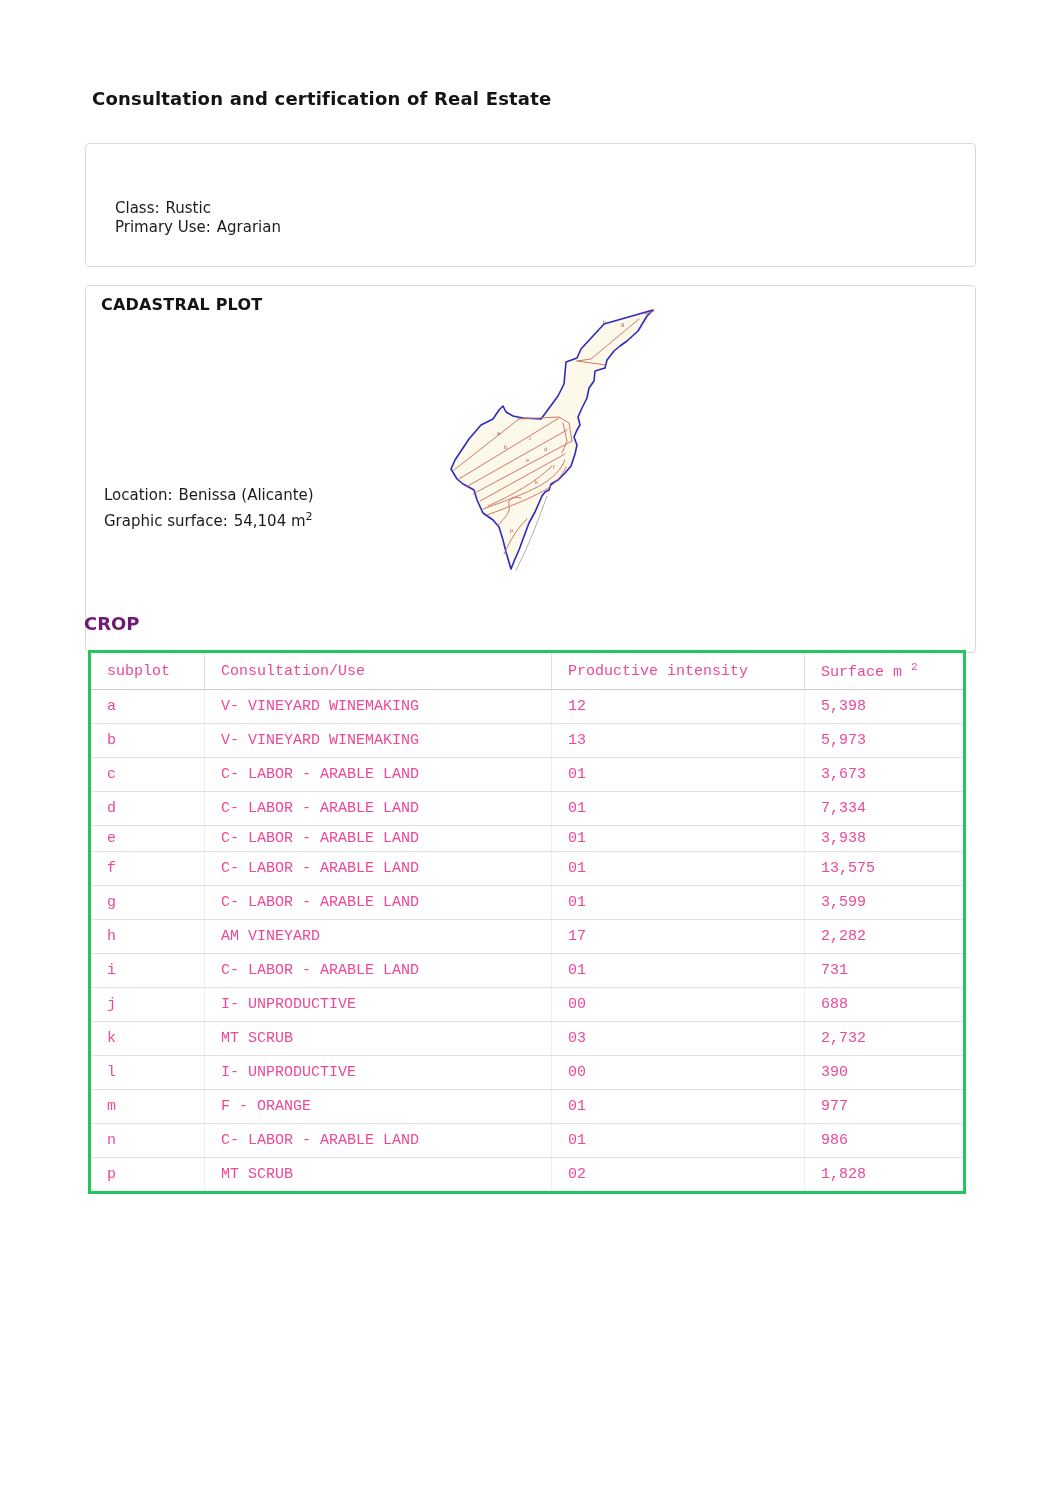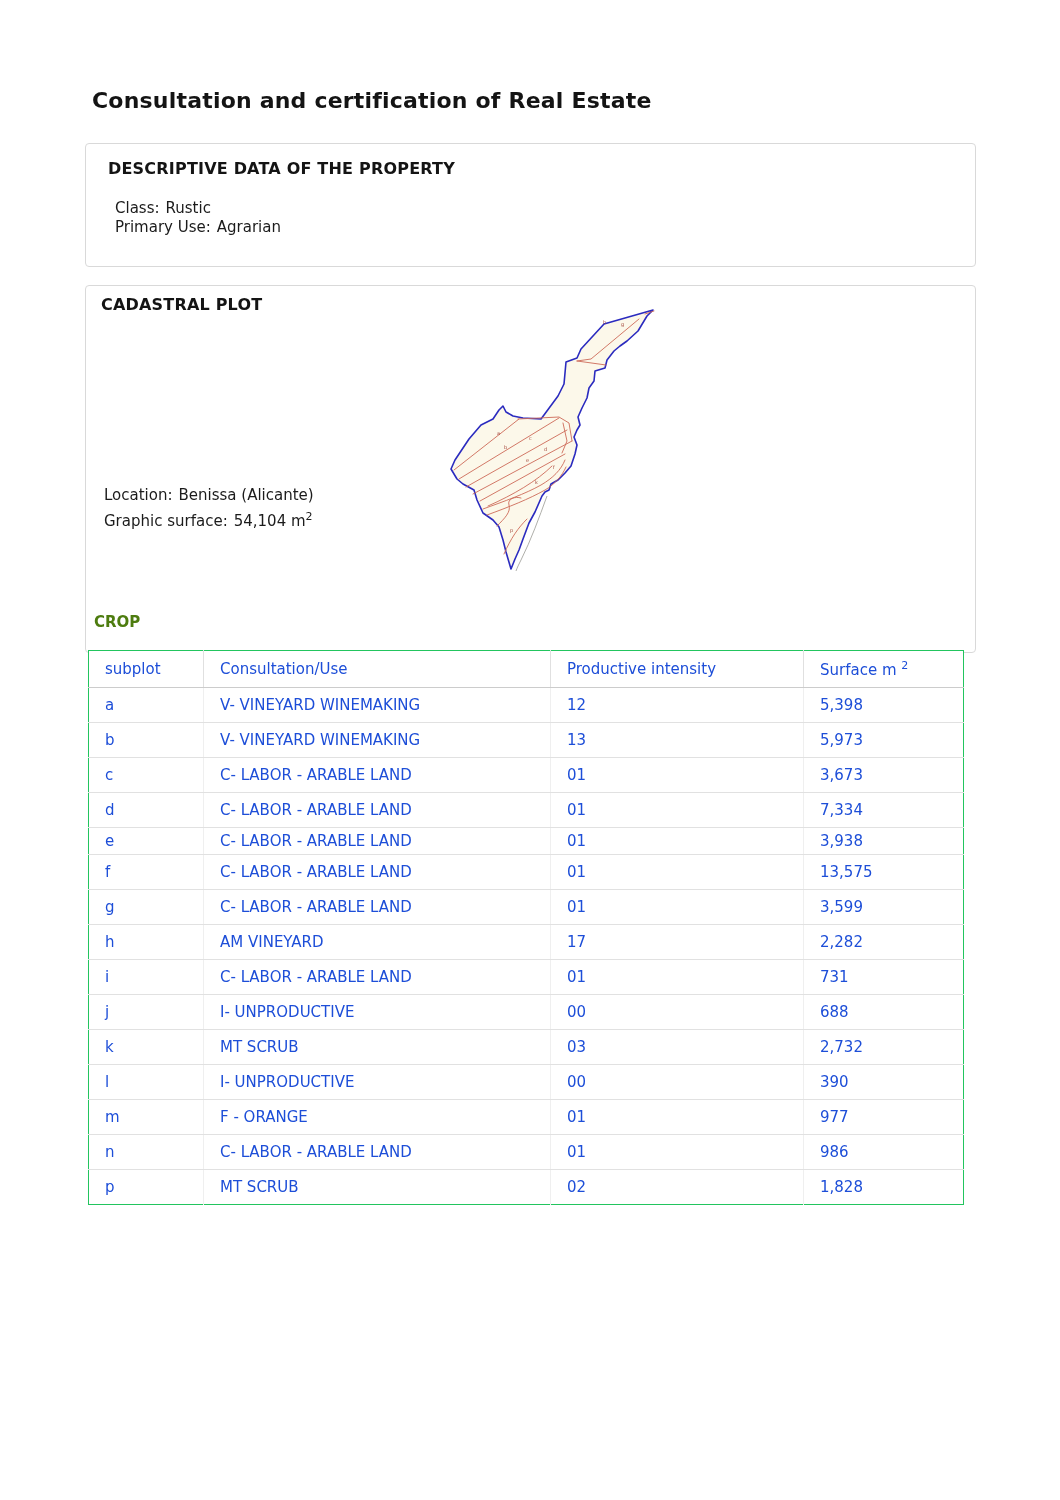--- a/index.html
+++ b/index.html
@@ -3,49 +3,50 @@
 <meta charset="utf-8">
 <style>
   html,body { margin:0; padding:0; background:#ffffff; }
   .page {
     position:relative; width:1060px; height:1500px; background:#ffffff;
     font-family:"DejaVu Sans","Liberation Sans",sans-serif; color:#1b1b1b;
     overflow:hidden;
   }
   .page-title {
     position:absolute; left:92px; top:88px; margin:0;
-    font-size:22px; font-weight:bold; color:#141414; letter-spacing:0.2px;
+    font-size:18px; font-weight:bold; color:#141414; letter-spacing:0.2px;
   }
   .box {
     position:absolute; left:85px; width:891px; box-sizing:border-box;
     border:1px solid #d9d9d9; border-radius:4px; background:#ffffff;
   }
   #box-descriptive { top:143px; height:124px; }
   #box-cadastral  { top:285px; height:368px; }
   .box-heading {
     position:absolute; margin:0; font-size:16px; font-weight:bold; color:#141414;
     letter-spacing:0.2px;
   }
   #descriptive-heading { left:22px; top:15px; }
   #cadastral-heading  { left:15px; top:9px; }
   .field-block { position:absolute; left:29px; top:55px; font-size:15px; line-height:19px; }
   .field-line .label { margin-right:6px;margin-top:32px; }
   .location-block { position:absolute; left:18px; top:199px; font-size:15px; line-height:21px; }
   .location-block .label { margin-right:6px; }
   sup.sq { font-size:11px; }
   .map-wrap { position:absolute; left:355px; top:16px; width:230px; height:272px; }
   .crop-heading {
-    position:absolute; left:94px; top:613px; margin:0;
-    font-size:15px; font-weight:bold; color:#4d7c0f;
+    position:absolute; left:84px; top:613px; margin:0;
+    font-size:18px; font-weight:bold; color:#701a75;
   }
   table.crop-table {
     position:absolute; left:88px; top:650px; width:875px;
     border-collapse:collapse; table-layout:fixed;
-    font-size:15px; color:#1d4ed8; background:#ffffff;
-    border:1px solid #22c55e;
+    font-size:15px; color:#ec4899; background:#ffffff;
+    border:3px solid #22c55e;
+    font-family:Liberation Mono, monospace;
   }
   .crop-table col.c1 { width:115px; }
   .crop-table col.c2 { width:347px; }
   .crop-table col.c3 { width:253px; }
   .crop-table col.c4 { width:160px; }
   .crop-table th {
     font-weight:normal; text-align:left; padding:8px 8px 8px 16px;
     border-bottom:1px solid #cccccc; border-left:1px solid #e0e0e0;
     white-space:nowrap;
   }
@@ -64,21 +65,20 @@
   .map-label { font-size:5px; fill:#a4493d; font-family:"DejaVu Sans",sans-serif; }
 </style>
 </head>
 <body>
 
 <div class="page">
 
   <h1 class="page-title">Consultation and certification of Real Estate</h1>
 
   <section class="box" id="box-descriptive">
-    <h2 class="box-heading" id="descriptive-heading">DESCRIPTIVE DATA OF THE PROPERTY</h2>
     <div class="field-block">
       <div class="field-line">
         <span class="label">Class:</span><span class="value">Rustic</span>
       </div>
       <div class="field-line">
         <span class="label">Primary Use:</span><span class="value">Agrarian</span>
       </div>
     </div>
   </section>
 

